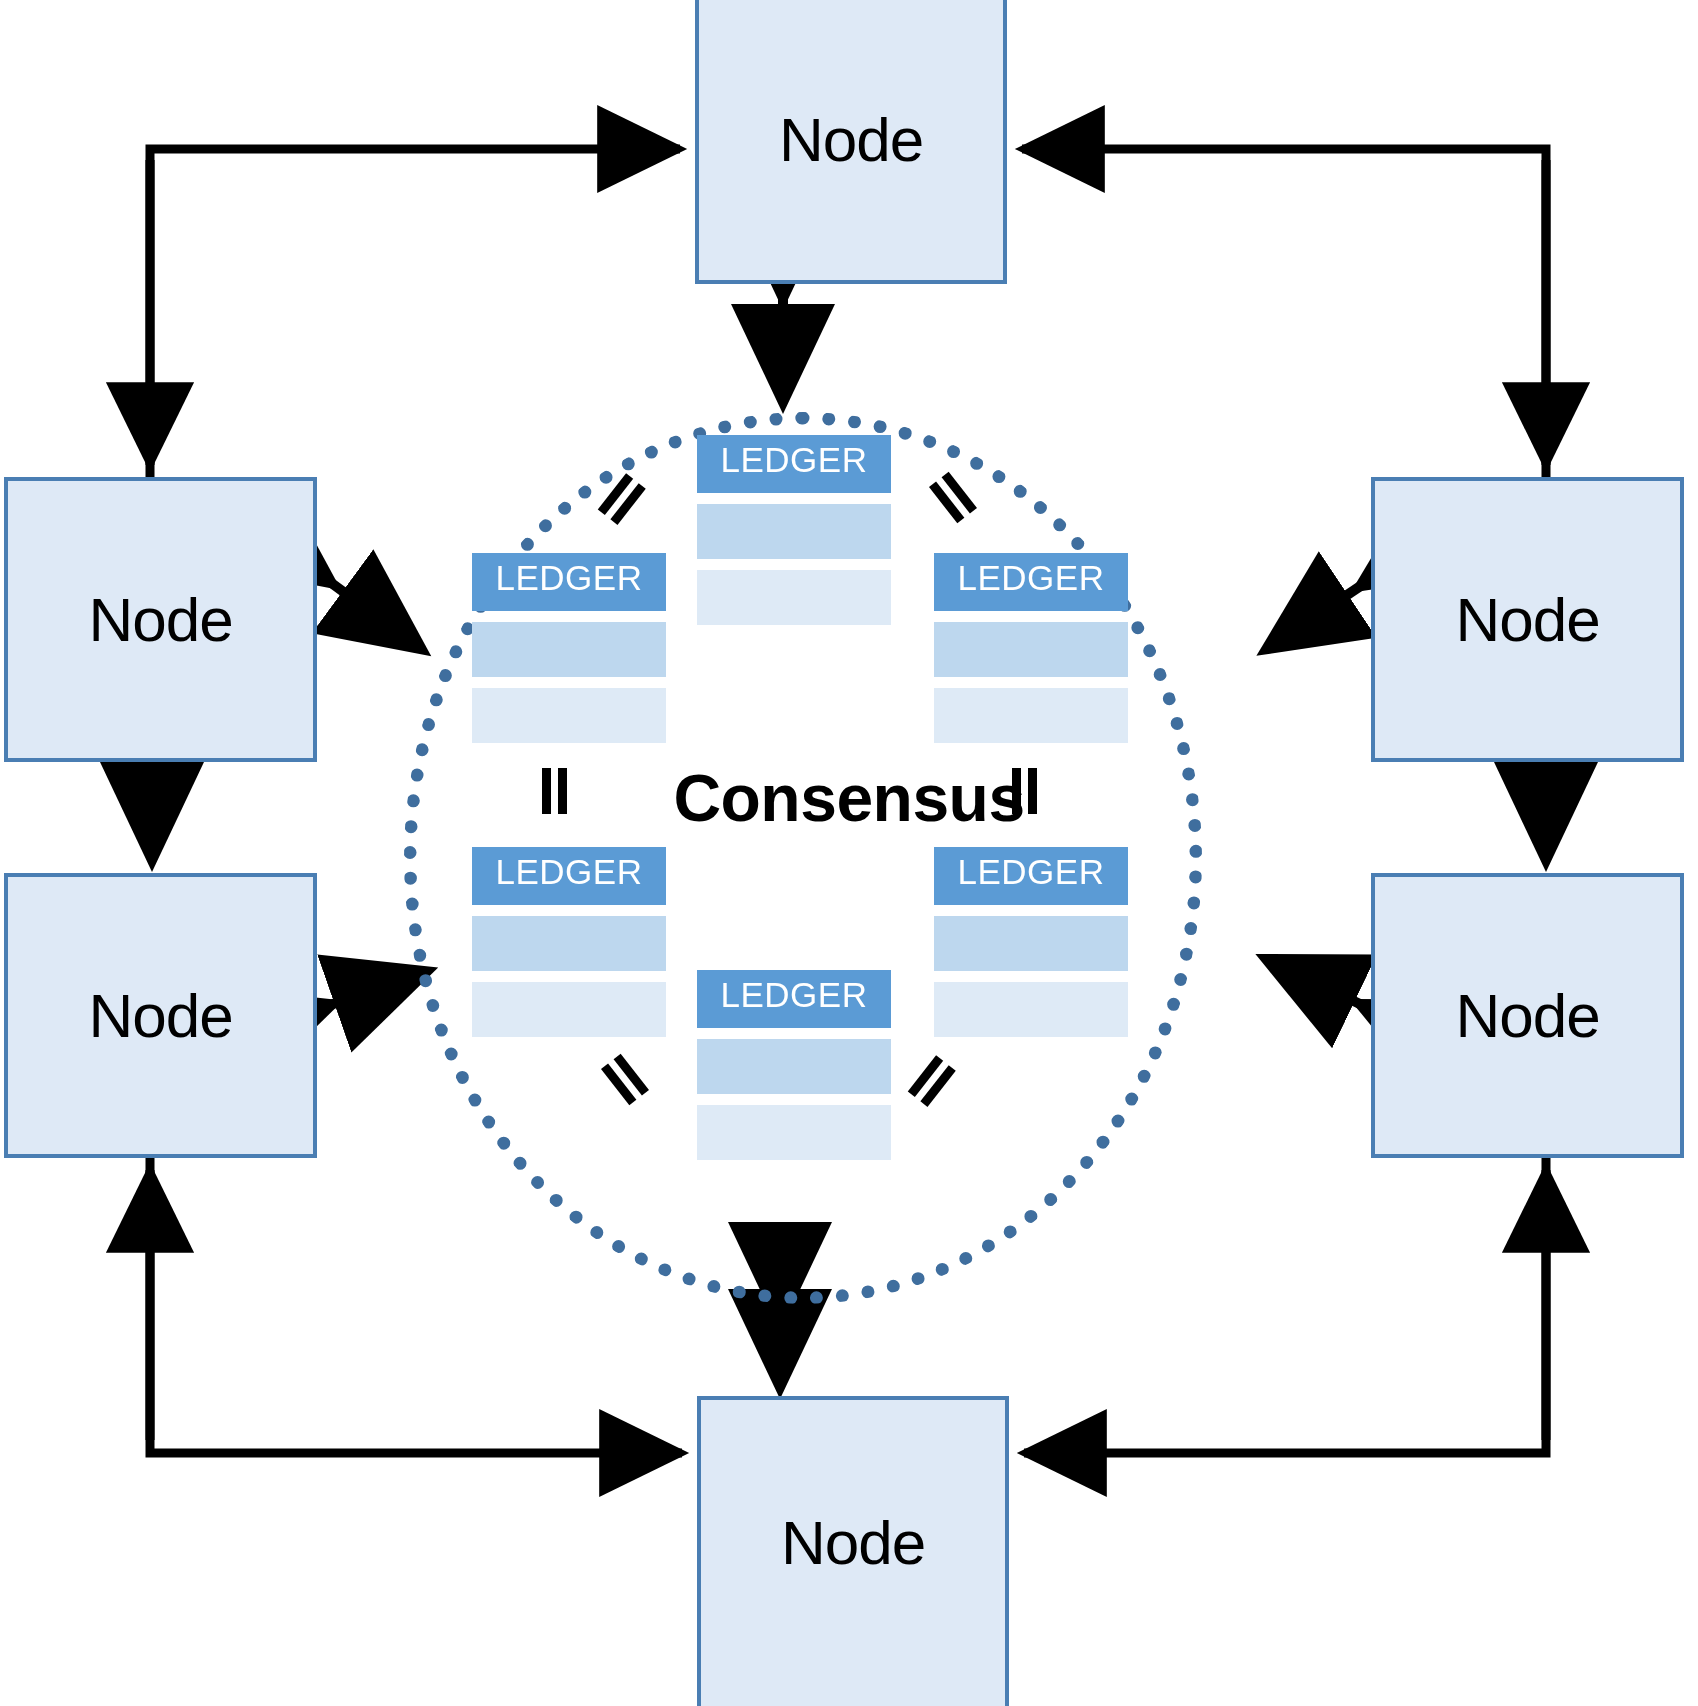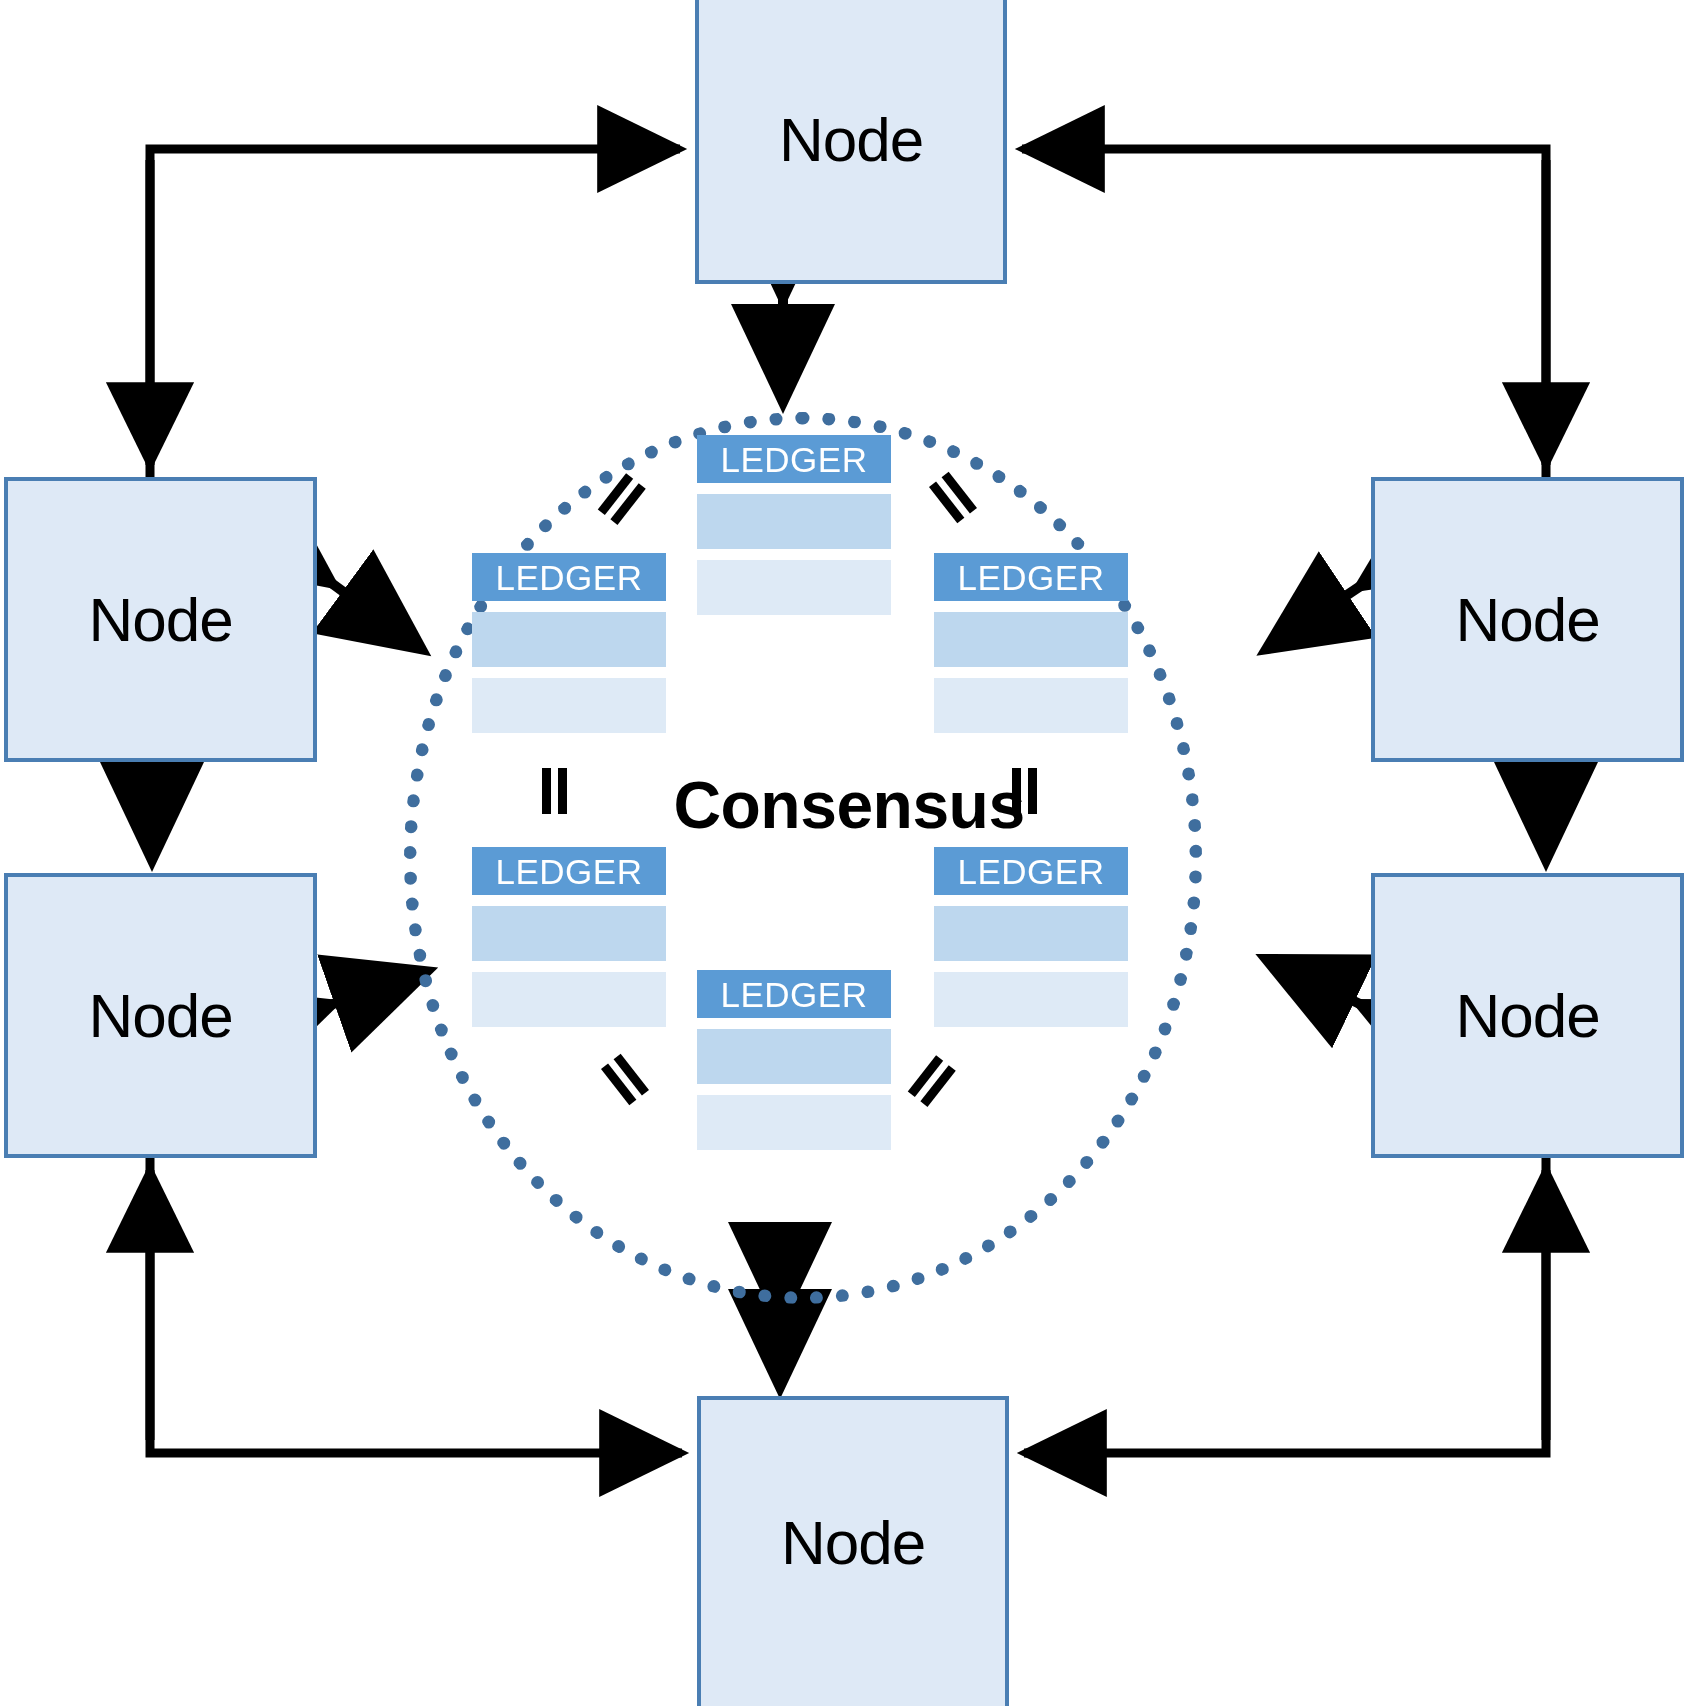--- a/index.html
+++ b/index.html
@@ -32,21 +32,21 @@
     box-sizing:border-box;
   }
 
   
   .ledger{position:absolute;width:194px;}
   .ledger .hdr{
     background:#5B9BD5;
     color:#ffffff;
     font-size:35px;
     font-family:"Liberation Sans",sans-serif;
-    height:48px;
+    height:58px;
     line-height:49px;
     text-align:center;
     letter-spacing:0.5px;
     white-space:nowrap;
   }
   .ledger .row1{background:#BDD7EE;height:55px;margin-top:11px;}
   .ledger .row2{background:#DEEAF6;height:55px;margin-top:11px;}
 
   
   .eq{position:absolute;width:44px;height:44px;}
@@ -61,21 +61,20 @@
   
   #consensus{
     position:absolute;
     left:0;top:760px;width:1698px;
     text-align:center;
     font-family:"Liberation Sans",sans-serif;
     font-weight:bold;
     font-size:66px;
     color:#000;
     letter-spacing:-0.5px;
-    margin-top:7px;
   }
 
   svg.edges{position:absolute;left:0;top:0;width:1698px;height:1706px;pointer-events:none;}
 </style>
 </head>
 <body>
 
 <div id="stage">
 
   <svg class="edges" viewBox="0 0 1698 1706">

